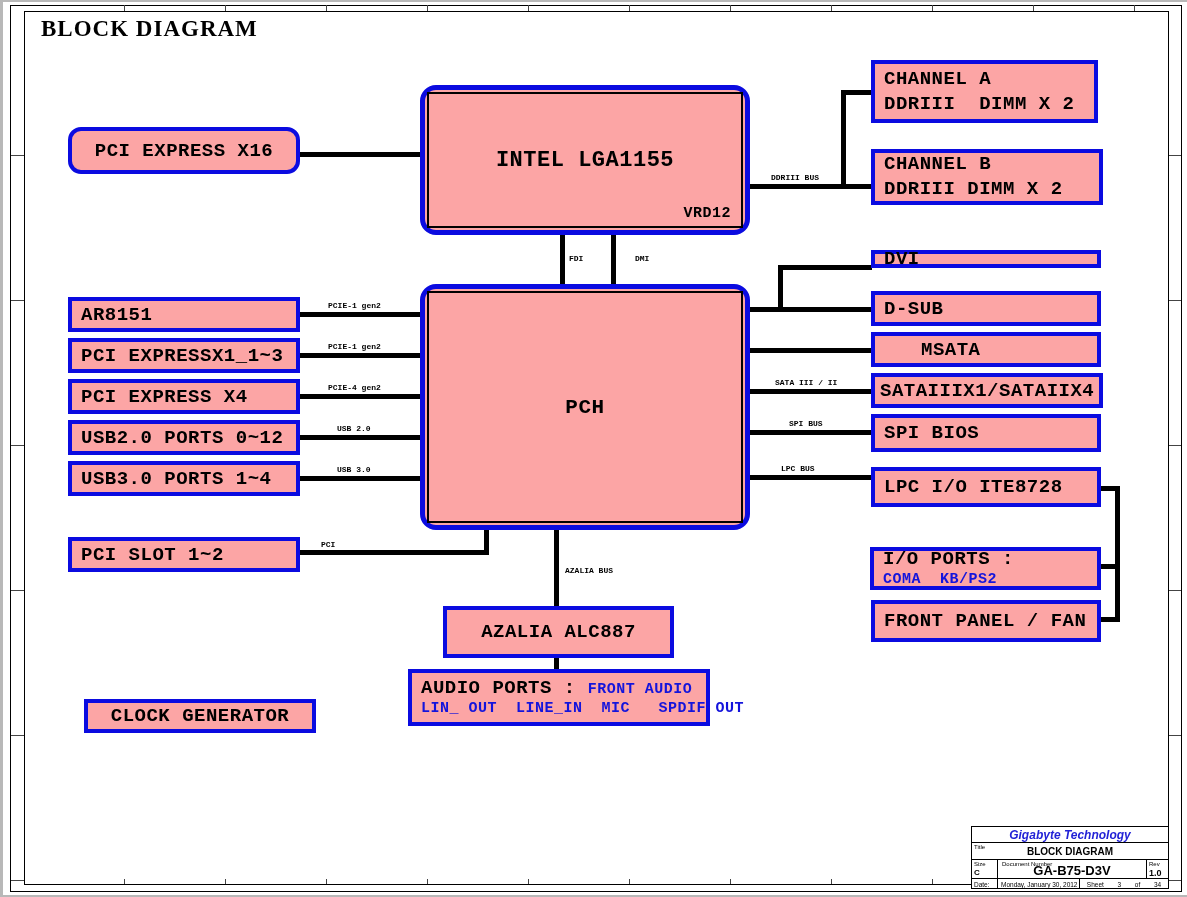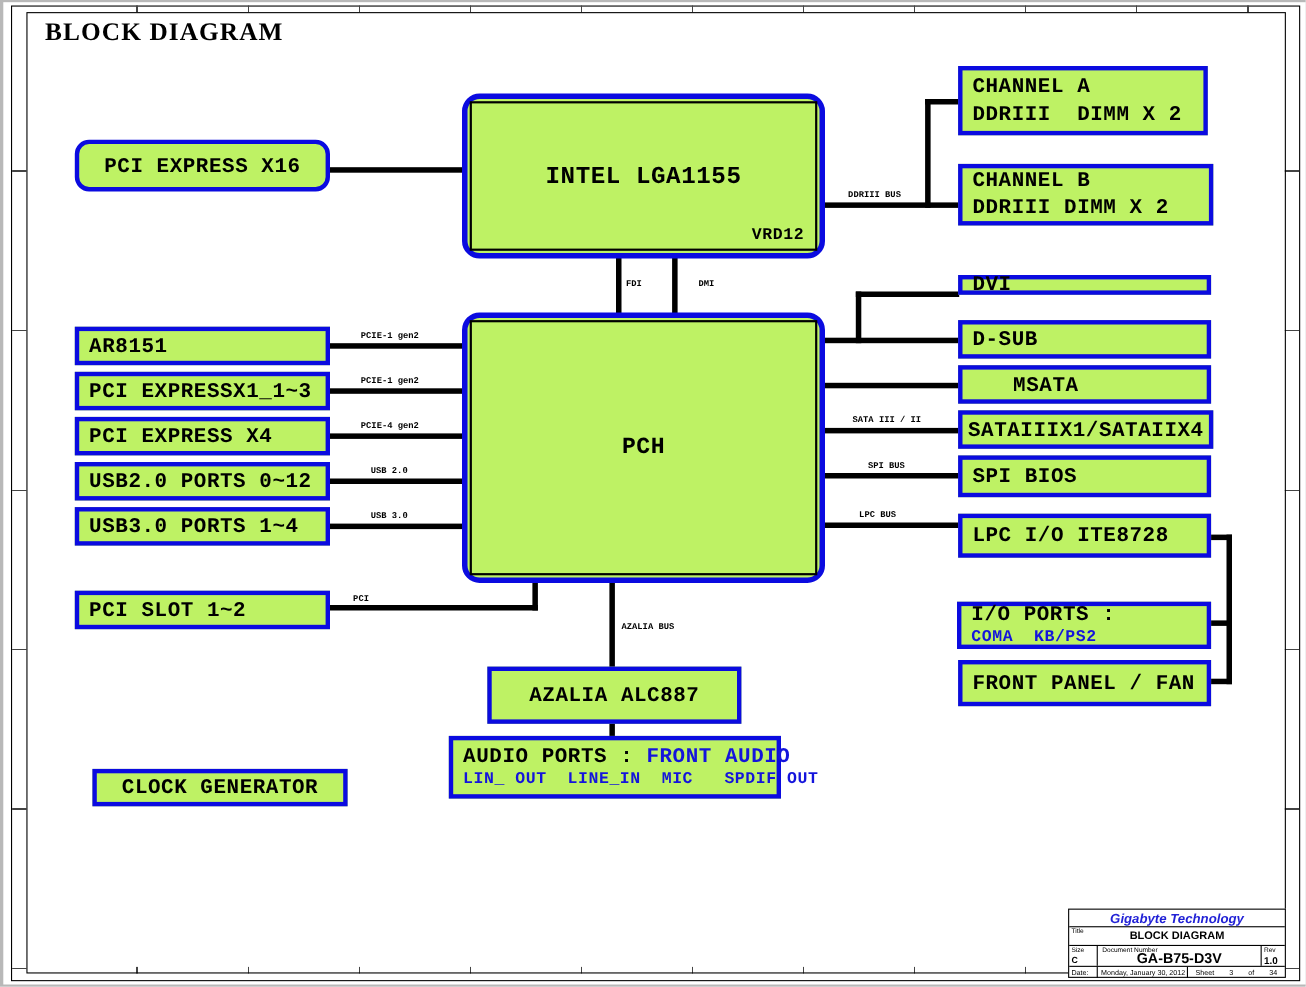--- a/index.html
+++ b/index.html
@@ -14,40 +14,40 @@
   .frame-inner{position:absolute;left:21px;top:9px;width:1145px;height:874px;border:1px solid #000;box-sizing:border-box;}
   .ticks-h{position:absolute;left:21px;width:1145px;height:6px;
     background:repeating-linear-gradient(to right,transparent 0 100px,#444 100px 101px);}
   .ticks-v{position:absolute;top:9px;height:874px;width:13px;
     background:repeating-linear-gradient(to bottom,transparent 0 144px,#444 144px 145px);}
   
   .sheet-title{position:absolute;left:38px;top:14px;
     font-family:"Liberation Serif","DejaVu Serif",serif;font-weight:bold;font-size:23px;
     letter-spacing:1px;color:#000;}
   
-  .b{position:absolute;box-sizing:border-box;background:#bef264;border:4px solid #0b0be0;
+  .b{position:absolute;box-sizing:border-box;background:#fca5a5;border:4px solid #0b0be0;
      color:#000;font-family:"Liberation Mono","DejaVu Sans Mono",monospace;font-weight:bold;
      white-space:pre;display:flex;align-items:center;font-size:19px;letter-spacing:.5px;}
   .b.center{justify-content:center;}
   .b.left{padding-left:9px;}
   .b.col{flex-direction:column;align-items:flex-start;justify-content:center;line-height:1.3;}
   .dbl{border-width:5px;border-radius:16px;}
   .dbl::after{content:"";position:absolute;inset:2px;border:2px solid #000;pointer-events:none;}
   .cpu-label{width:100%;text-align:center;font-size:22px;}
   .cpu-sub{position:absolute;right:14px;bottom:8px;font-size:15px;}
   .pch-label{width:100%;text-align:center;font-size:21px;}
   .blue-t{color:#1414dc;}
   .sm{font-size:15px;}
   
   .w{position:absolute;background:#000;}
   .bus{position:absolute;font-family:"Liberation Mono","DejaVu Sans Mono",monospace;
        font-weight:bold;font-size:8px;color:#000;white-space:pre;}
   
   .audio-l1{font-size:19px;}
-  .audio-l1 .blue-t{font-size:19px;}
+  .audio-l1 .blue-t{font-size:15px;}
   .audio-l2{font-size:15px;}
   
   #tblock{position:absolute;left:968px;top:824px;width:198px;height:63px;
           border:1px solid #000;box-sizing:border-box;background:#fff;font-family:"Liberation Sans",sans-serif;}
   #tblock .row{position:relative;box-sizing:border-box;border-bottom:1px solid #000;display:flex;}
   #tblock .r-company{height:16px;align-items:center;justify-content:center;}
   .company{color:#2222d6;font-weight:bold;font-style:italic;font-size:12px;}
   #tblock .r-title{height:17px;}
   .cell-tag{font-size:6px;color:#000;}
   .tag-abs{position:absolute;left:2px;top:1px;}

